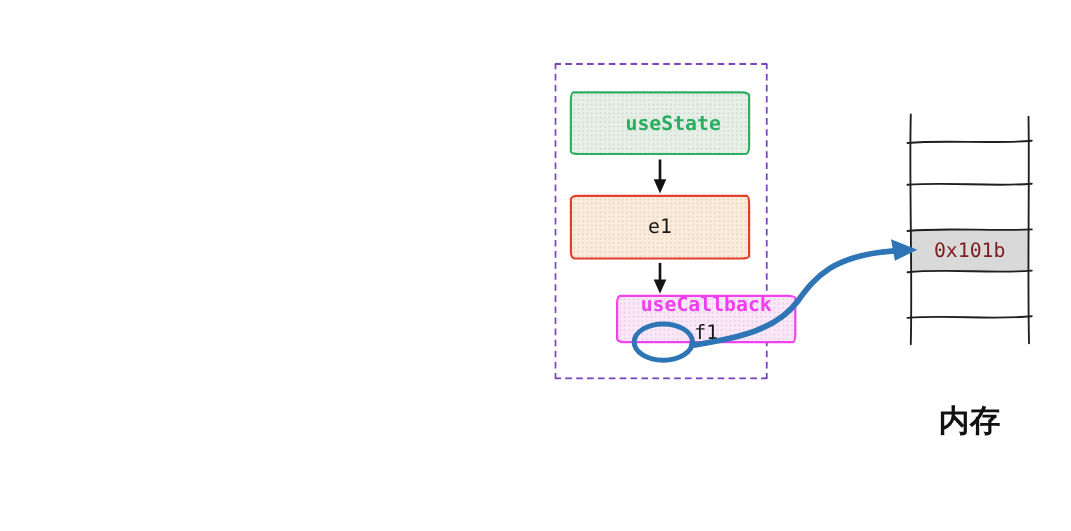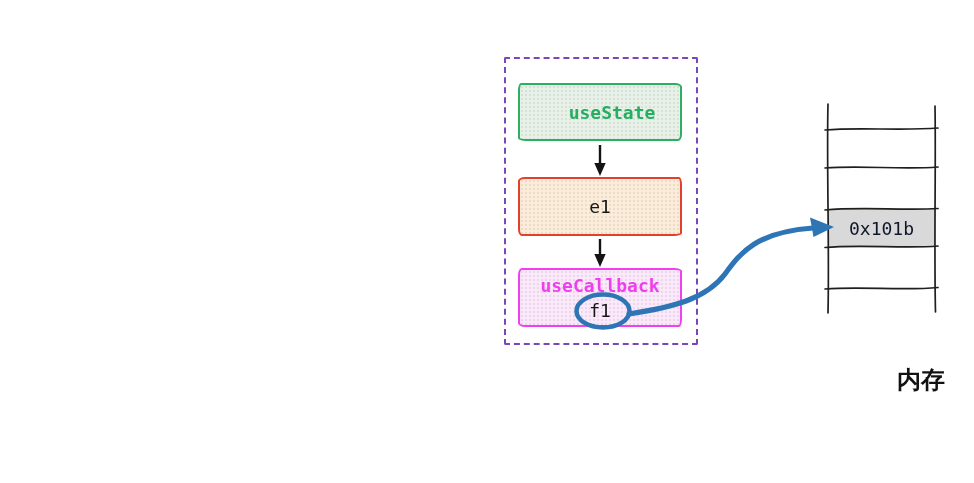--- a/index.html
+++ b/index.html
@@ -54,24 +54,25 @@
   }
   .box-state .box-title { color: #27ae60; margin-left: 24px; }
   .box-effect {
     top: 177px; height: 59px;
     border: 2px solid #e2402a;
     background-color: #fcecda;
     border-radius: 7px 3px 8px 4px / 4px 8px 3px 7px;
   }
   .box-effect .box-title { color: #e5311e; }
   .box-callback {
-    top: 268px; height: 59px;
+    top: 268px; height: 44px;
     border: 2px solid #ef41ef;
     background-color: #fbe8fa;
     border-radius: 4px 8px 3px 7px / 7px 3px 8px 4px;
+    margin-left: 42px;
   }
   .box-callback .box-title { color: #ee3fee; }
 
   
   .overlay {
     position: absolute;
     left: 0; top: 0;
     width: 974px;
     height: 483px;
     pointer-events: none;
@@ -80,42 +81,42 @@
   .cell-text {
     position: absolute;
     left: 828px;
     top: 216px;
     width: 107px;
     height: 26px;
     line-height: 26px;
     text-align: center;
     font-family: "DejaVu Sans Mono", monospace;
     font-size: 18px;
-    color: #0f172a;
+    color: #7f1d1d;
   }
   
   .hook-label {
     position: absolute;
     left: 504px;
     top: 366px;
     width: 194px;
     text-align: center;
     font-family: "Liberation Sans", sans-serif;
     font-size: 21px;
     font-weight: bold;
     color: #7030a0;
   }
   .mem-label {
     position: absolute;
     left: 818px;
     top: 364px;
     width: 127px;
-    text-align: right;
+    text-align: center;
     font-family: Liberation Mono, monospace;
-    font-size: 24px;
+    font-size: 28px;
     font-weight: bold;
     color: #111111;
   }
 </style>
 </head>
 <body>
 
 <div class="stage">
 
   <div class="hook-container"></div>

